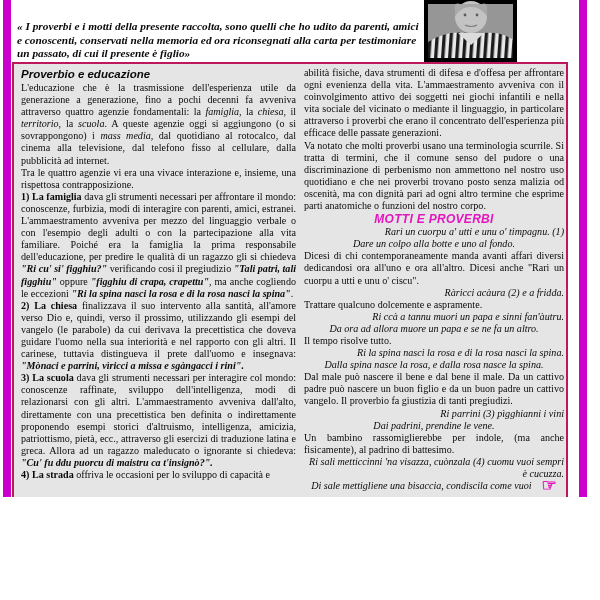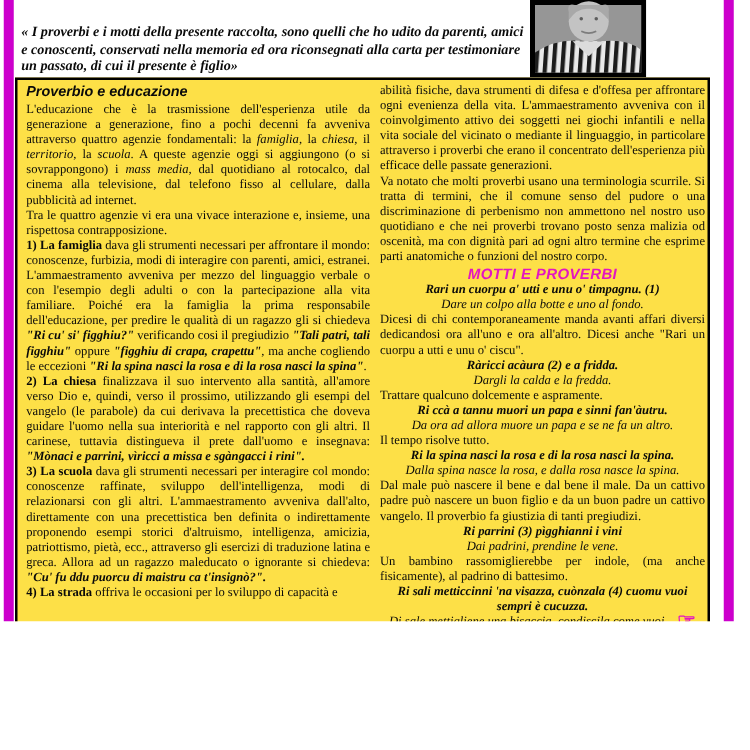--- a/index.html
+++ b/index.html
@@ -6,33 +6,33 @@
   .page{position:relative;width:600px;height:497px;background:#fff;overflow:hidden;
         font-family:"Liberation Serif",serif;color:#0a0a0a;}
   .vbar{position:absolute;top:0;height:547px;width:8px;background:#cc00cc;}
   .vbar-left{left:3px;}
   .vbar-right{left:579px;}
   .quote{position:absolute;left:17px;top:20px;width:402px;
          font-weight:bold;font-style:italic;font-size:11.3px;line-height:13.6px;}
   .photo{position:absolute;left:424px;top:0;width:93px;height:62px;}
   .photo svg{display:block;}
   .mainbox{position:absolute;left:12px;top:62px;width:556px;height:466px;
-           border:2px solid #000000;box-sizing:border-box;overflow:hidden;background:#fde047;padding-left:30px;}
+           border:2px solid #be185d;box-sizing:border-box;overflow:hidden;background:#e5e5e5;padding-left:30px;}
   .col{position:absolute;top:3px;font-size:10.1px;line-height:12.1px;text-align:justify;}
   .colL{left:7px;width:275px;}
   .colR{left:290px;width:260px;}
   .heading{font-family:"Liberation Sans",sans-serif;font-weight:bold;font-style:italic;
            font-size:11.5px;line-height:15px;text-align:left;}
   .para{margin:0;}
   .para .it{font-style:italic;}
   .para .b{font-weight:bold;}
   .para .bi{font-weight:bold;font-style:italic;}
   .motti{font-family:"Liberation Sans",sans-serif;font-weight:bold;font-style:italic;
          color:#e316c1;text-align:center;font-size:12px;line-height:14px;letter-spacing:.3px;}
-  .sic{font-weight:bold;font-style:italic;text-align:center;}
+  .sic{font-weight:normal;font-style:italic;text-align:right;}
   .itl{font-style:italic;text-align:center;}
   .expl{text-align:justify;}
   .hand{color:#e316c1;font-size:17px;font-style:normal;font-weight:bold;
         vertical-align:-2px;margin-left:10px;line-height:10px;display:inline-block;}
   .fbar{position:absolute;top:533px;height:8px;background:#cc00cc;border-radius:2px;}
   .fbar-left{left:2px;width:203px;}
   .fbar-right{left:395px;width:203px;}
   .footer-text{position:absolute;left:203px;top:527px;width:194px;text-align:center;
         font-family:"DejaVu Sans",sans-serif;font-weight:900;font-size:12.5px;
         letter-spacing:1.5px;white-space:nowrap;color:#000;font-style:italic;}
@@ -107,21 +107,20 @@
       <div class="para"><span>Va notato che molti proverbi usano una terminologia scurrile. Si tratta di termini, che il comune senso del pudore o una discriminazione di perbenismo non ammettono nel nostro uso quotidiano e che nei proverbi trovano posto senza malizia od oscenità, ma con dignità pari ad ogni altro termine che esprime parti anatomiche o funzioni del nostro corpo.</span></div>
       <div class="motti">MOTTI E PROVERBI</div>
 
       <div>
         <div class="sic">Rari un cuorpu a' utti e unu o' timpagnu. (1)</div>
         <div class="itl">Dare un colpo alla botte e uno al fondo.</div>
         <div class="expl">Dicesi di chi contemporaneamente manda avanti affari diversi dedicandosi ora all'uno e ora all'altro. Dicesi anche "Rari un cuorpu a utti e unu o' ciscu".</div>
       </div>
       <div>
         <div class="sic">Ràricci acàura (2)  e a fridda.</div>
-        <div class="itl">Dargli la calda e la fredda.</div>
         <div class="expl">Trattare qualcuno dolcemente e aspramente.</div>
       </div>
       <div>
         <div class="sic">Ri ccà a tannu muori un papa e sinni fan'àutru.</div>
         <div class="itl">Da ora ad allora muore un papa e se ne fa un altro.</div>
         <div class="expl">Il tempo risolve tutto.</div>
       </div>
       <div>
         <div class="sic">Ri la spina nasci la rosa e di la rosa nasci la spina.</div>
         <div class="itl">Dalla spina nasce la rosa, e dalla rosa nasce la spina.</div>

